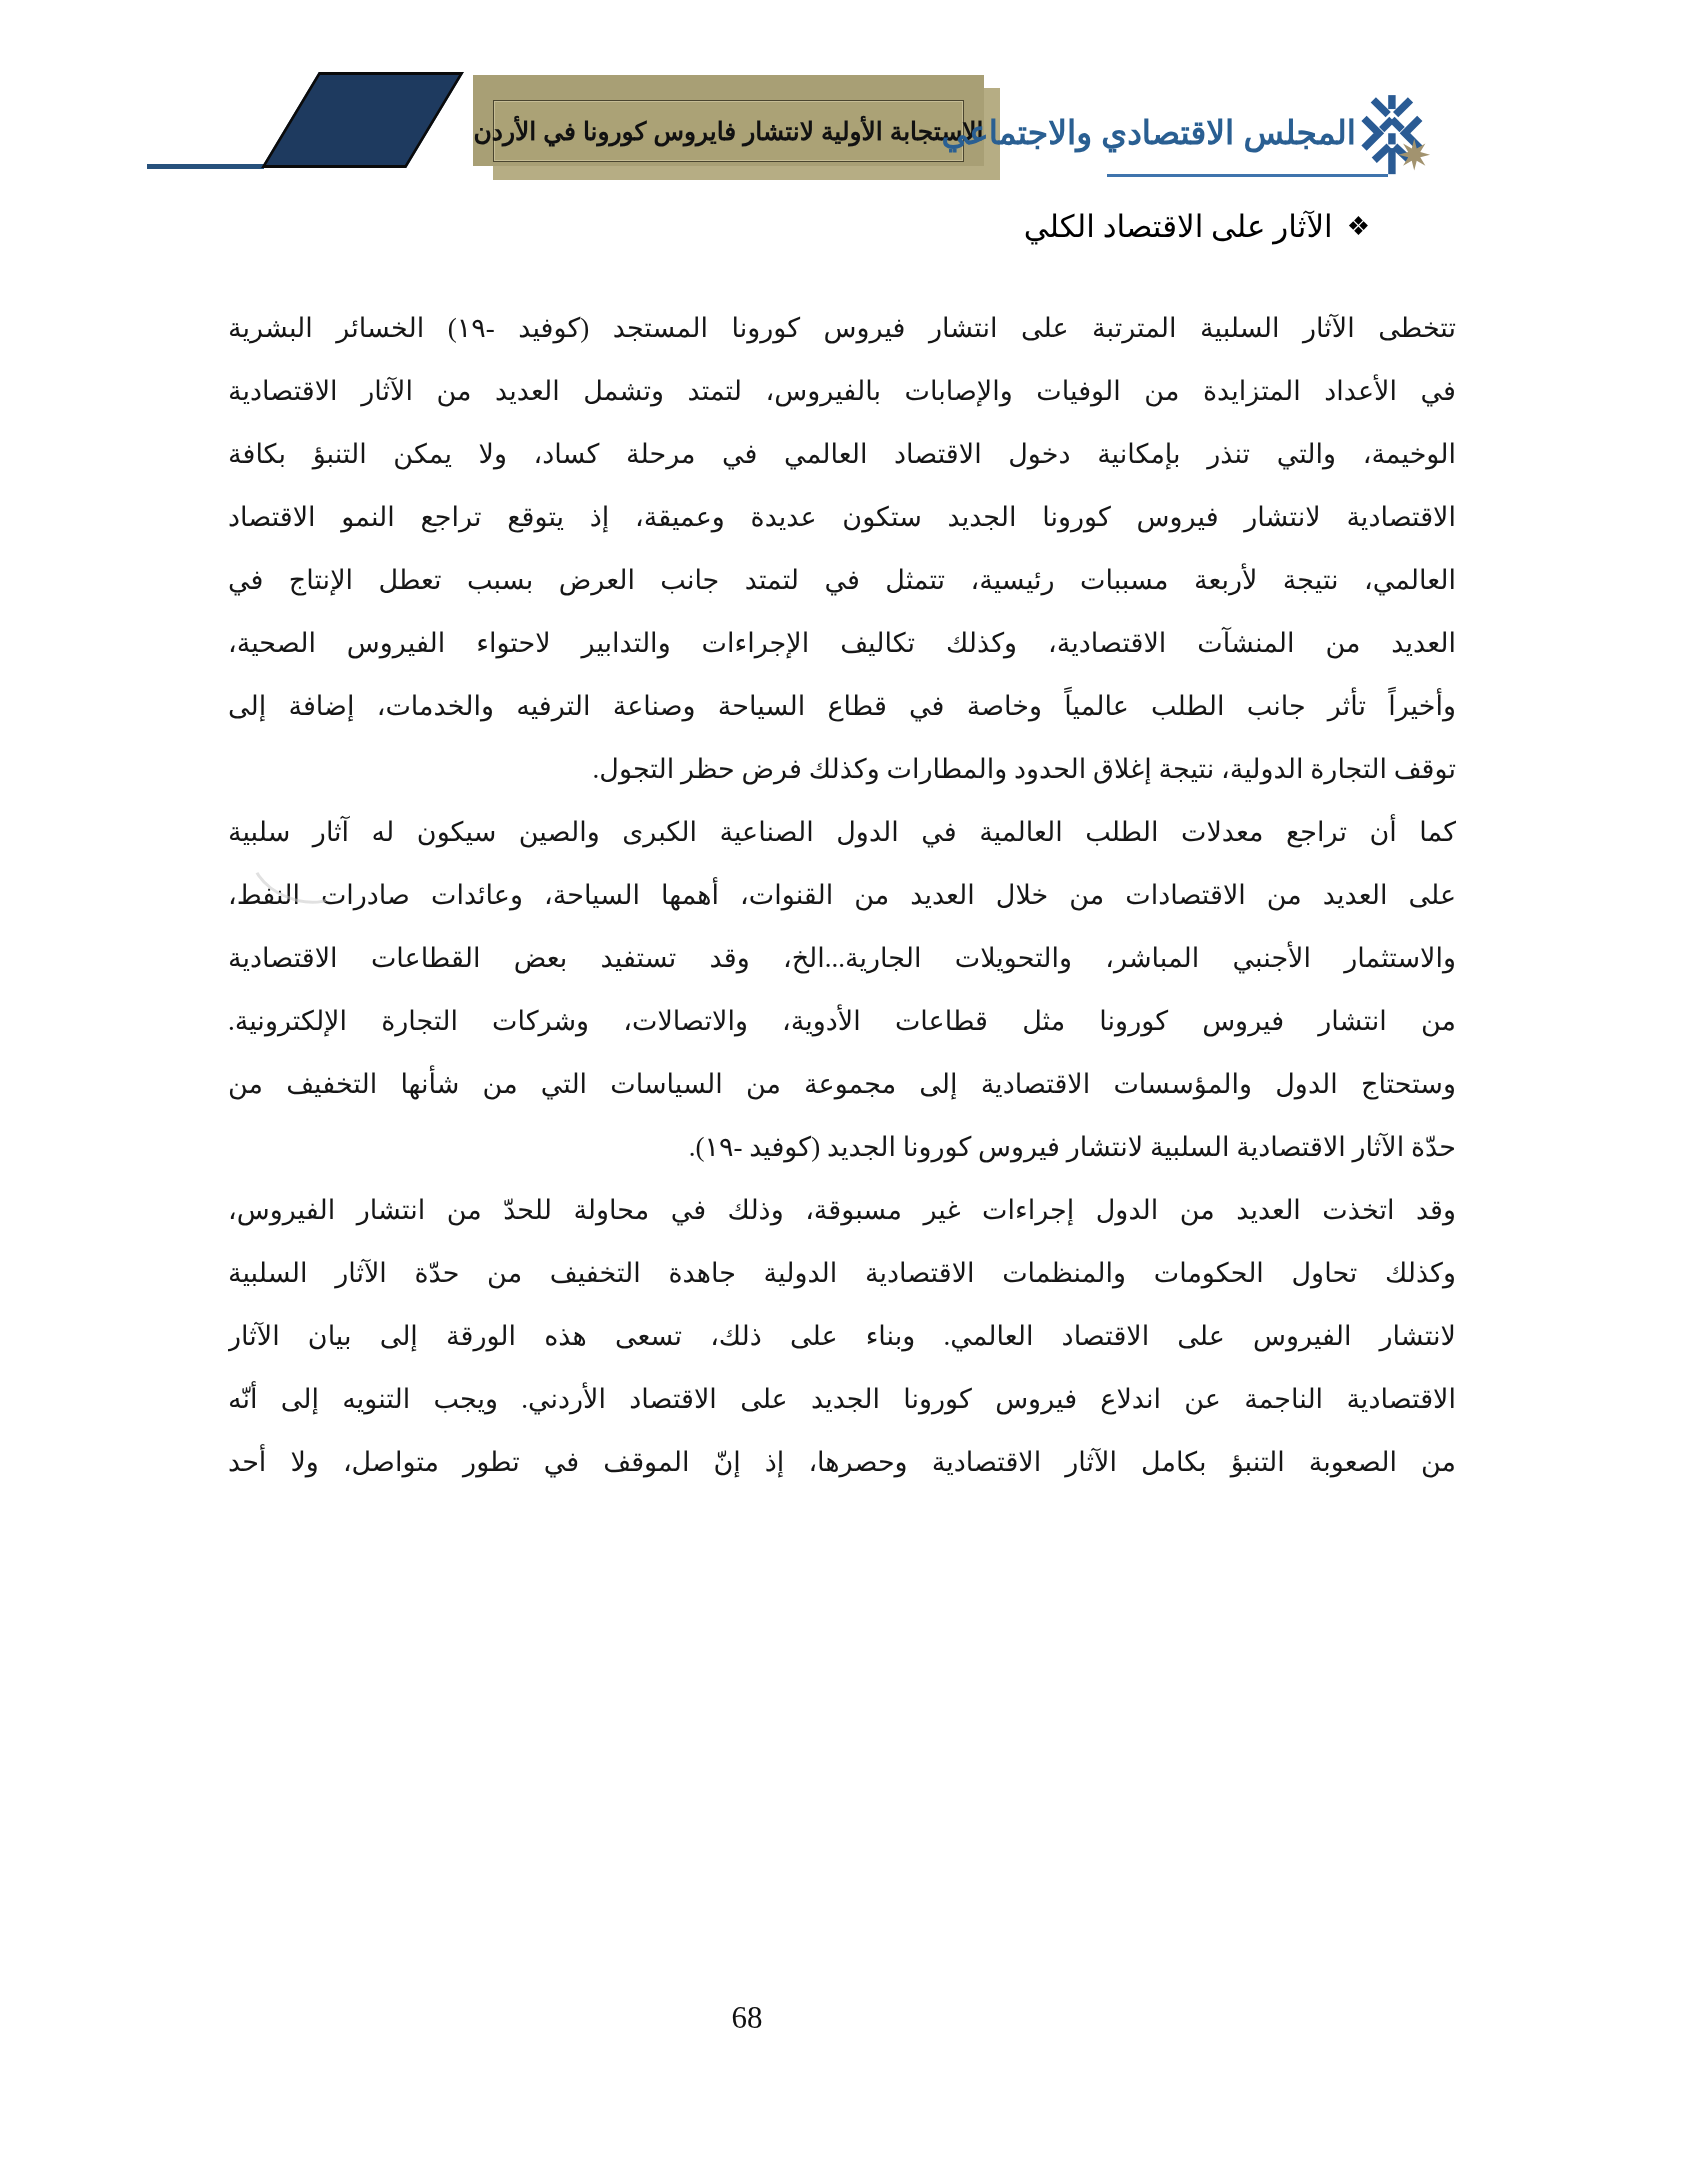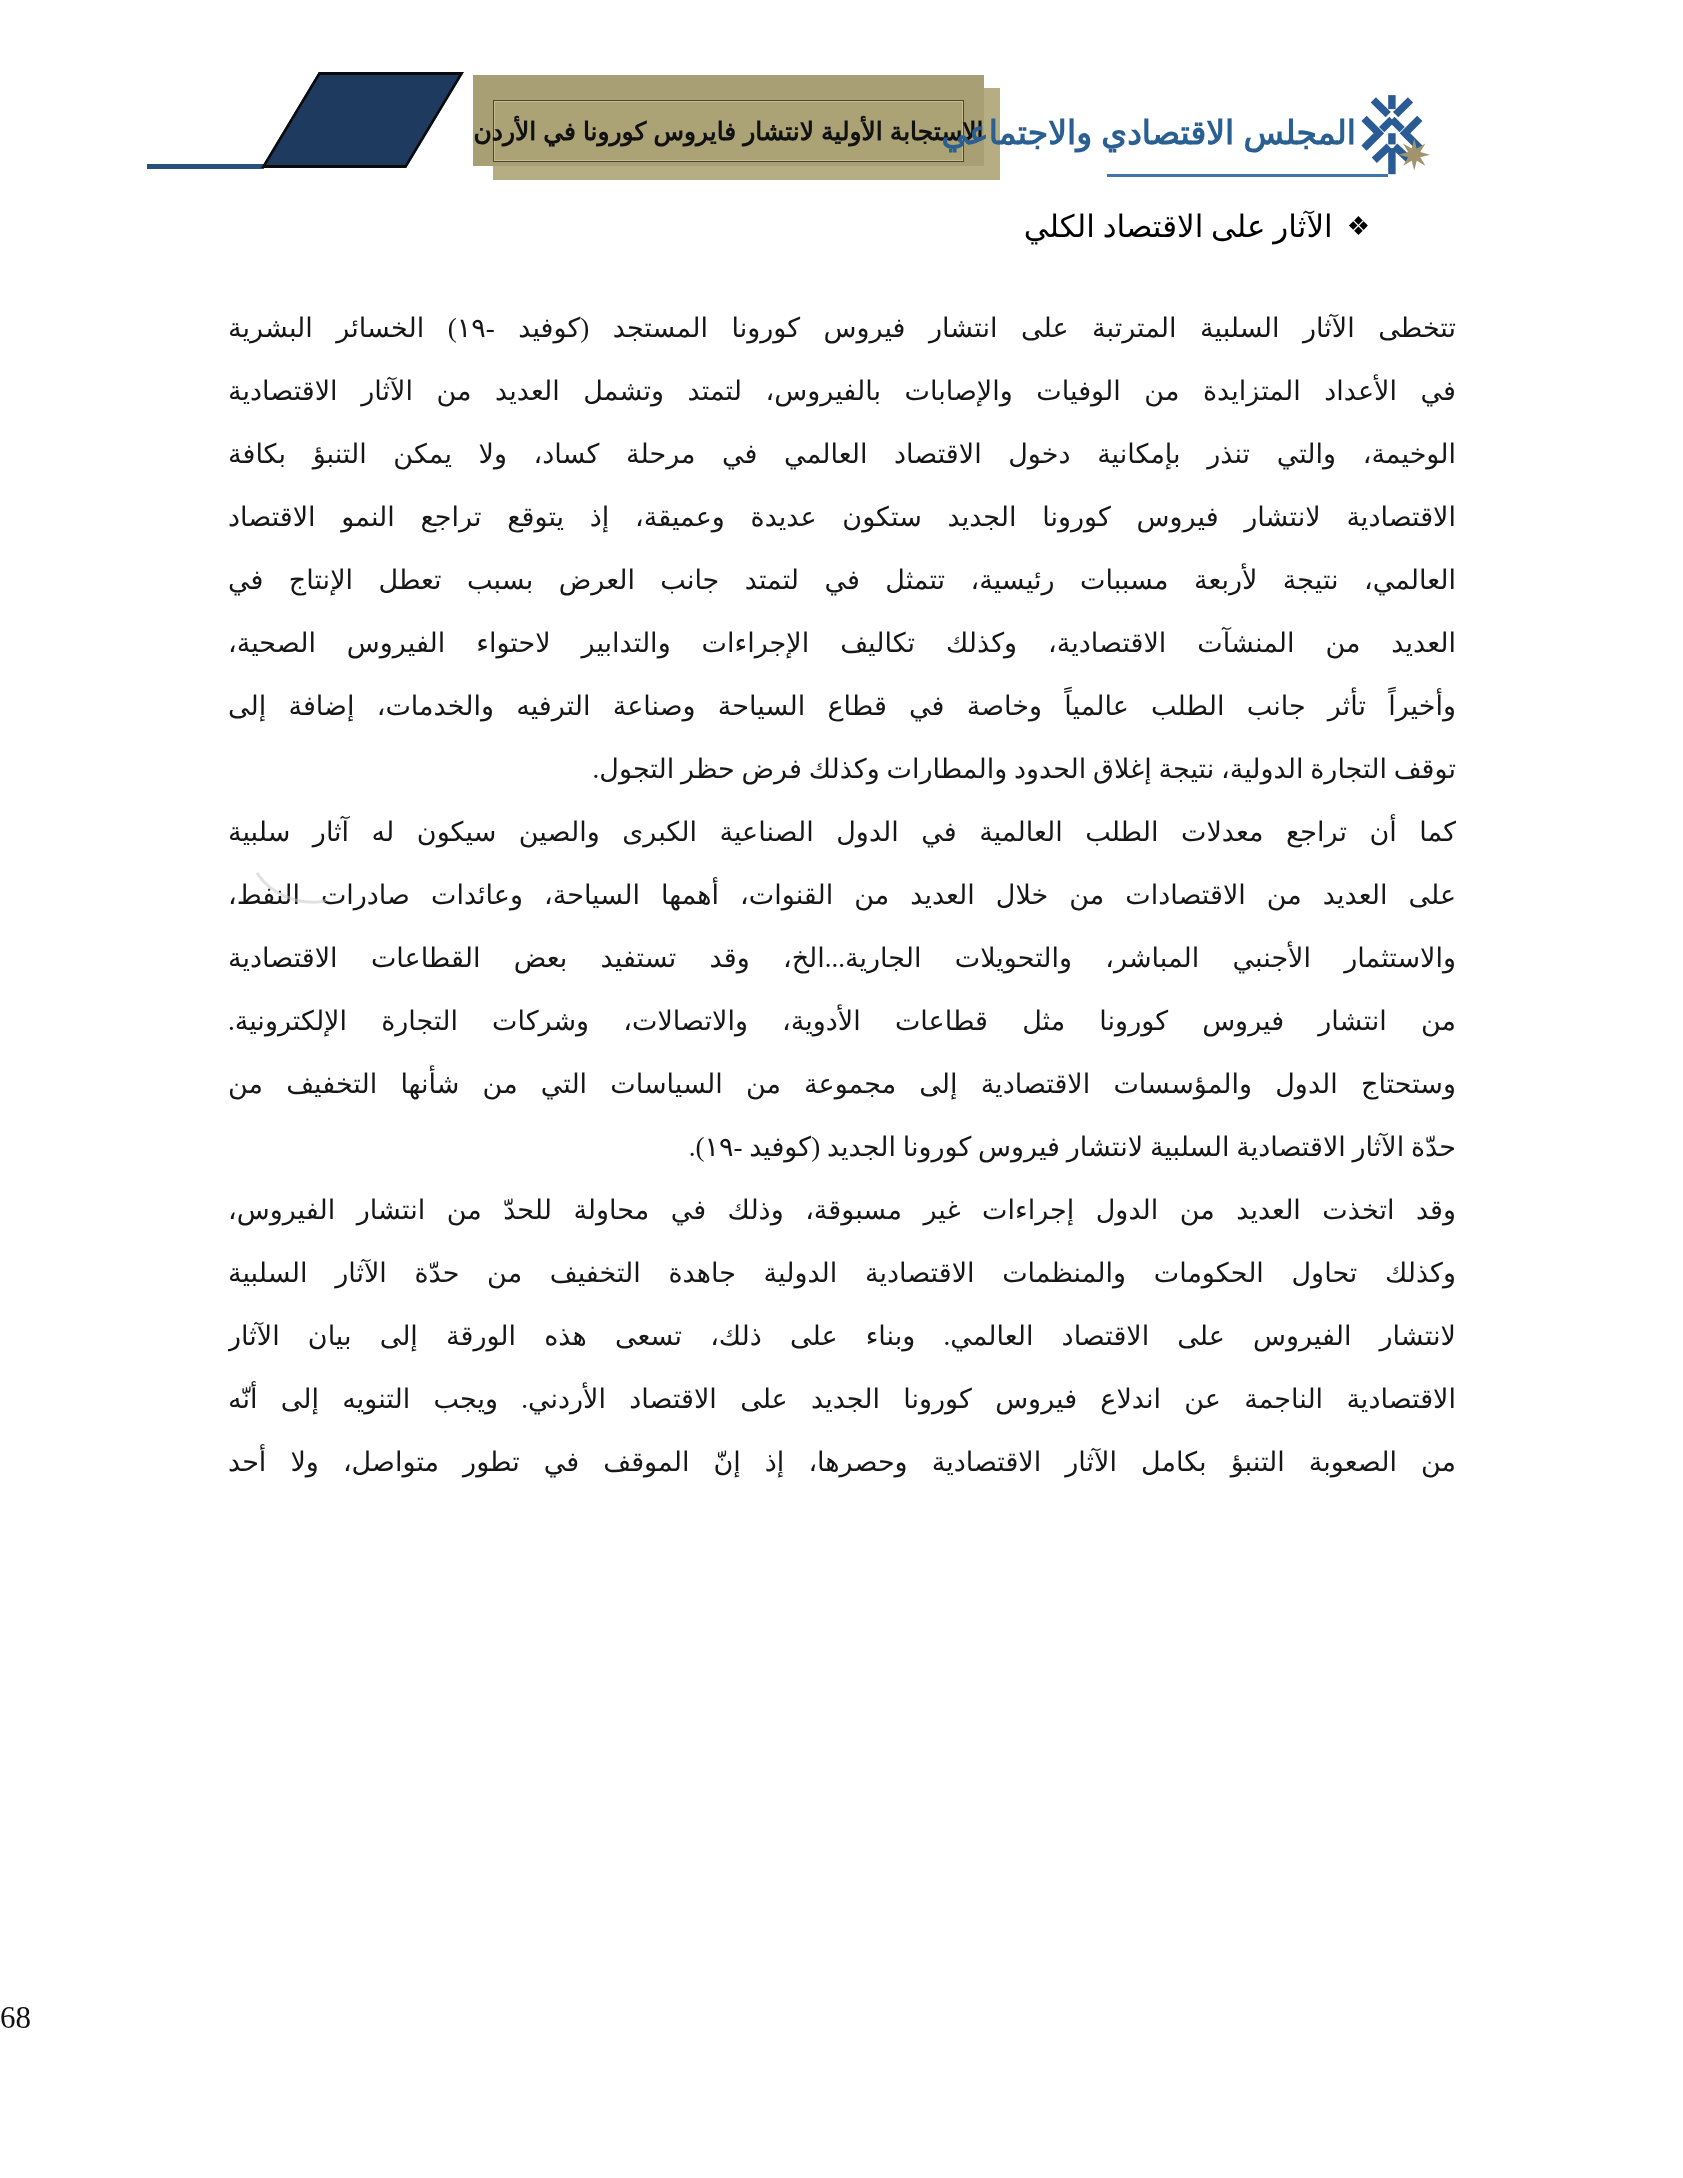--- a/index.html
+++ b/index.html
@@ -43,21 +43,21 @@
   }
   .t-line{text-align:justify;text-align-last:justify;height:63px;overflow:hidden;}
   .t-line-end{text-align-last:right;}
   
   .scan-arc{
     position:absolute;left:249px;top:834px;width:94px;height:61px;
     border:3px solid transparent;border-bottom-color:#c9c9c9;border-radius:50%;
     transform:rotate(22deg);opacity:.55;
   }
   .page-num{
-    position:absolute;left:0;top:2000px;width:1494px;
+    position:absolute;left:0;top:2000px;width:1494px;text-align:center;
     font-size:31px;color:#111;
   }
 </style>
 </head>
 <body>
 
 <div class="page">
 
   <div class="hdr-left-rule"></div>
   <div class="hdr-parallelogram"></div>

